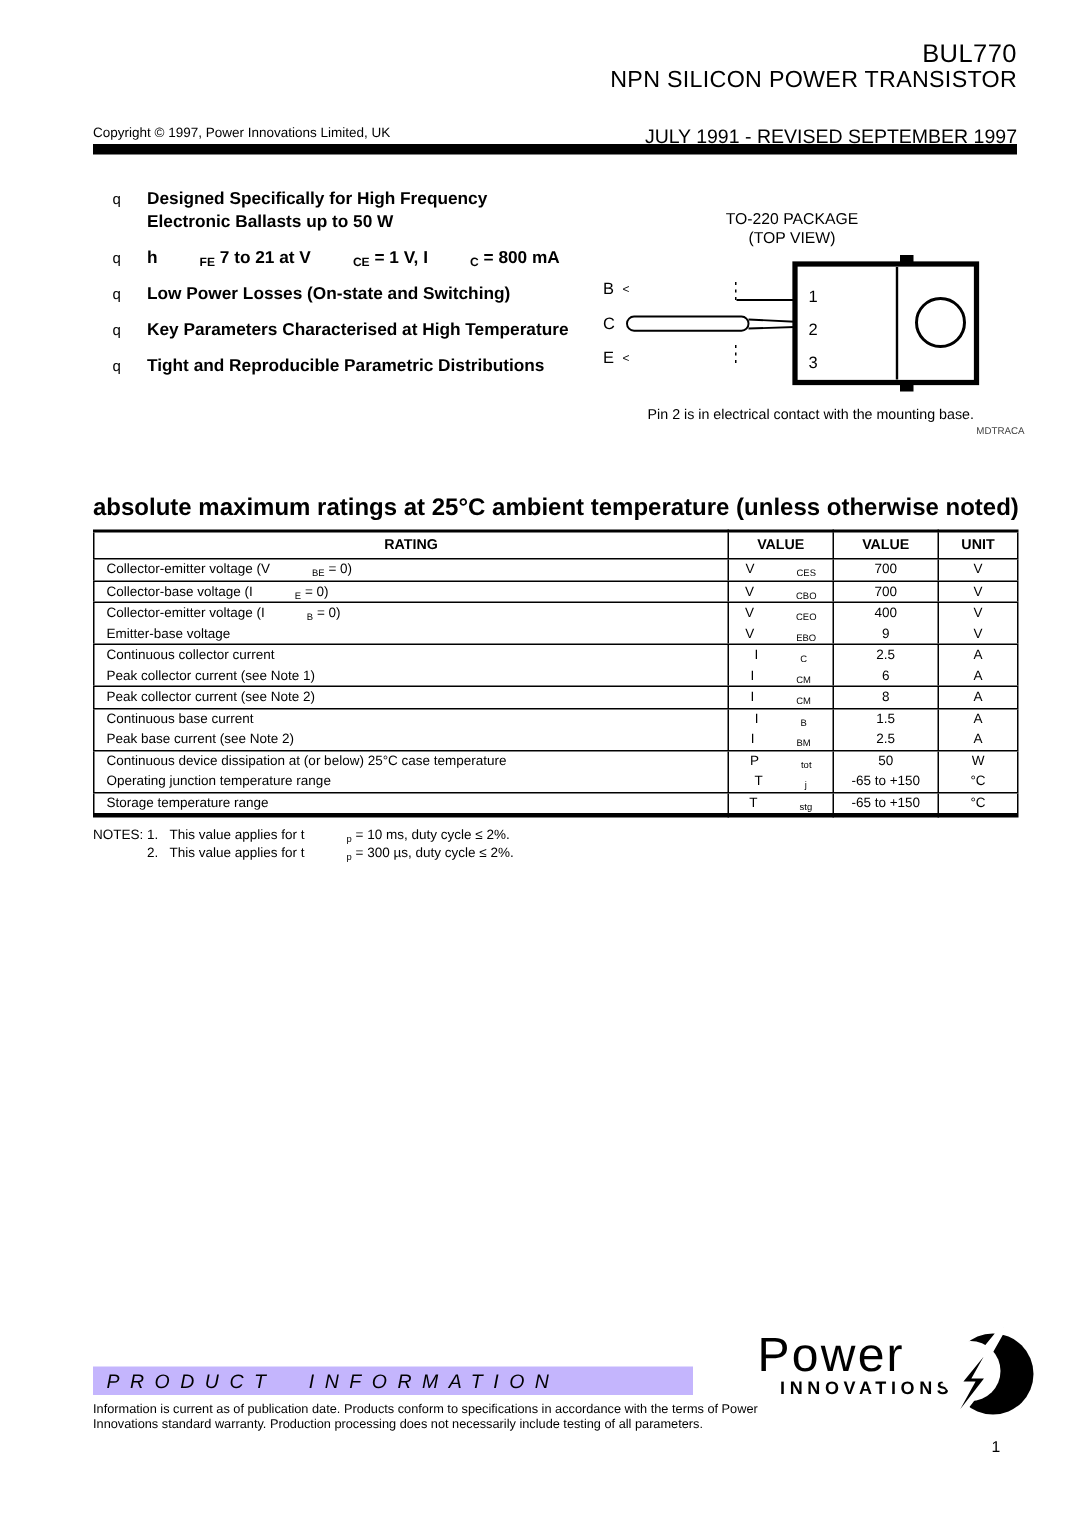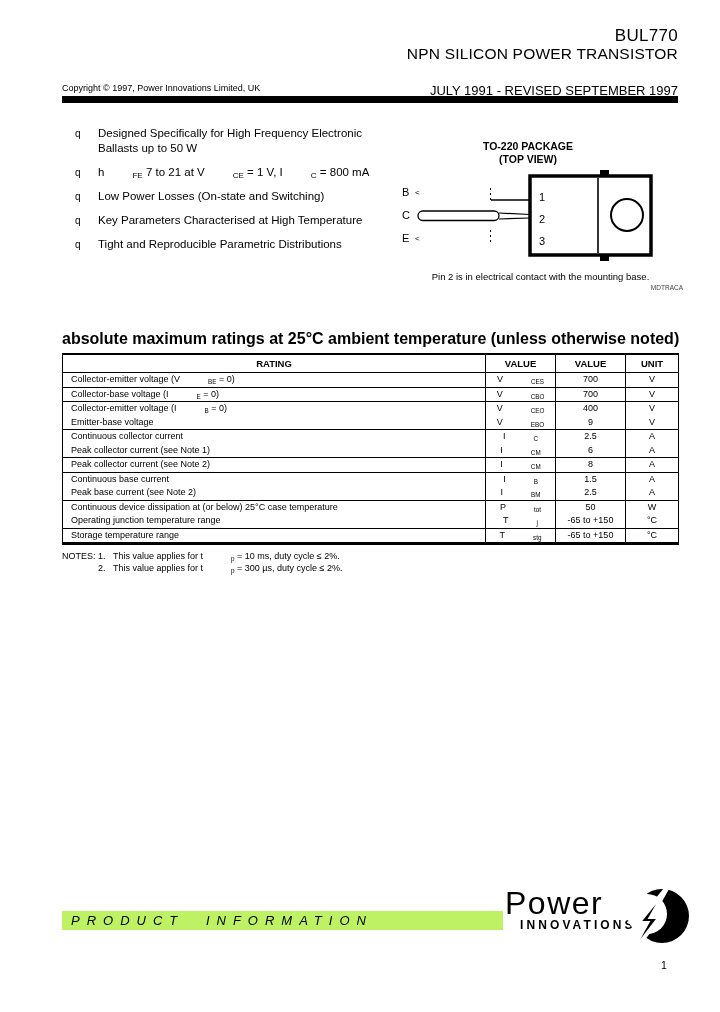--- a/index.html
+++ b/index.html
@@ -11,25 +11,25 @@
   .part-number{position:absolute;top:26px;right:42px;font-size:17px;letter-spacing:.3px;}
   .doc-subtitle{position:absolute;top:45px;right:42px;font-size:15.5px;letter-spacing:.2px;}
   .copyright{position:absolute;top:83px;left:62px;font-size:9px;}
   .revision{position:absolute;top:83px;right:42px;font-size:13px;}
   .header-bar{position:absolute;top:96px;left:62px;width:616px;height:7px;background:#000;}
 
   
   .features{position:absolute;top:126px;left:62px;width:330px;list-style:none;margin:0;padding:0;}
   .features li{display:flex;padding-left:13px;margin-bottom:9px;}
   .features .q{width:23px;flex:none;font-size:10px;line-height:15px;}
-  .features .txt{width:285px;font-size:11.5px;font-weight:normal;line-height:15px;}
+  .features .txt{width:285px;font-size:11.5px;font-weight:bold;line-height:15px;}
 
   
   .pkg{position:absolute;top:140px;left:398px;width:290px;}
-  .pkg-title{width:260px;text-align:center;font-size:10.5px;font-weight:bold;line-height:12.5px;}
+  .pkg-title{width:260px;text-align:center;font-size:10.5px;font-weight:normal;line-height:12.5px;}
   .pkg svg{display:block;margin-top:3px;}
   .pkg-caption{width:285px;text-align:center;font-size:9.5px;margin-top:6px;}
   .pkg-code{width:285px;text-align:right;font-size:6.5px;color:#444;margin-top:2px;}
 
   
   .sec-title{position:absolute;top:330px;left:62px;font-size:16px;font-weight:bold;}
   table.ratings{position:absolute;top:353px;left:62px;width:616px;border-collapse:collapse;
         table-layout:fixed;border:1px solid #000;border-top:2px solid #000;border-bottom:3px solid #000;}
   table.ratings th{height:17px;font-size:9.5px;font-weight:bold;text-align:center;
         border-bottom:1px solid #000;padding:0;}
@@ -38,21 +38,21 @@
   table.ratings td.c-rating{text-align:left;padding-left:8px;}
   table.ratings tr.ge td{border-bottom:1px solid #000;}
 
   
   .notes{position:absolute;top:550px;left:62px;display:flex;font-size:9px;line-height:12px;}
   .notes-label{width:36px;flex:none;}
   .note-row{display:flex;}
   .note-num{width:15px;flex:none;}
 
   
-  .pi-banner{position:absolute;top:911px;left:62px;width:441px;height:19px;background:#bef264;
+  .pi-banner{position:absolute;top:911px;left:62px;width:400px;height:19px;background:#c4b5fd;
         font-size:13px;font-style:italic;letter-spacing:7px;word-spacing:11px;line-height:19px;
         padding-left:9px;box-sizing:border-box;white-space:nowrap;overflow:hidden;}
   .disclaimer{position:absolute;top:934px;left:62px;width:462px;font-size:8.5px;line-height:10px;}
   .logo{position:absolute;top:888px;left:505px;width:190px;}
   .logo-power{font-size:32px;letter-spacing:1.5px;line-height:30px;}
   .logo-innov{font-size:12px;font-weight:bold;letter-spacing:3.1px;line-height:14px;margin-left:15px;}
   .logo-bolt{position:absolute;left:107px;top:-3px;}
   .page-num{position:absolute;top:959px;left:661px;font-size:10.5px;}
 </style>
 </head>
@@ -225,20 +225,21 @@
           <span>This value applies for t<sub>p</sub> = 10 ms, duty cycle ≤ 2%.</span>
         </div>
         <div class="note-row">
           <span class="note-num">2.</span>
           <span>This value applies for t<sub>p</sub> = 300 µs, duty cycle ≤ 2%.</span>
         </div>
       </div>
   </div>
 
   <div class="pi-banner">PRODUCT INFORMATION</div>
+  <div class="disclaimer">Information is current as of publication date. Products conform to specifications in accordance with the terms of Power Innovations standard warranty. Production processing does not necessarily include testing of all parameters.</div>
 
   <div class="logo">
     <div class="logo-power">Power</div>
     <div class="logo-innov">INNOVATIONS</div>
     <svg class="logo-bolt" width="80" height="76" viewBox="0 0 80 76">
       <circle cx="50" cy="31" r="27" fill="#000"></circle>
       <circle cx="35" cy="29" r="20" fill="#fff"></circle>
       <polygon points="57,0 26,38 35,38 14,76 48,32 39,32" fill="#000" stroke="#fff" stroke-width="4"></polygon>
     </svg>
   </div>

